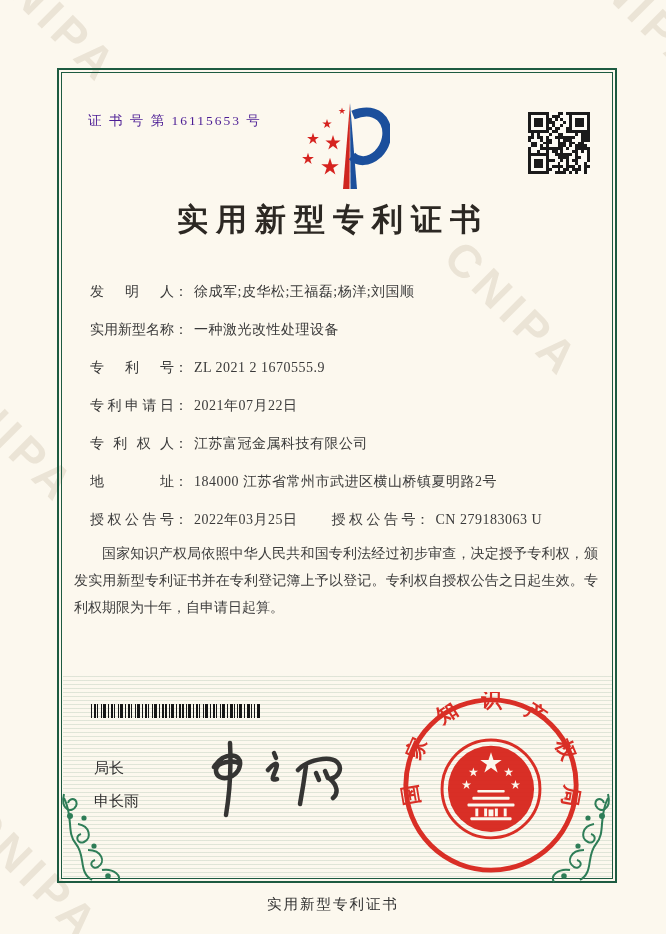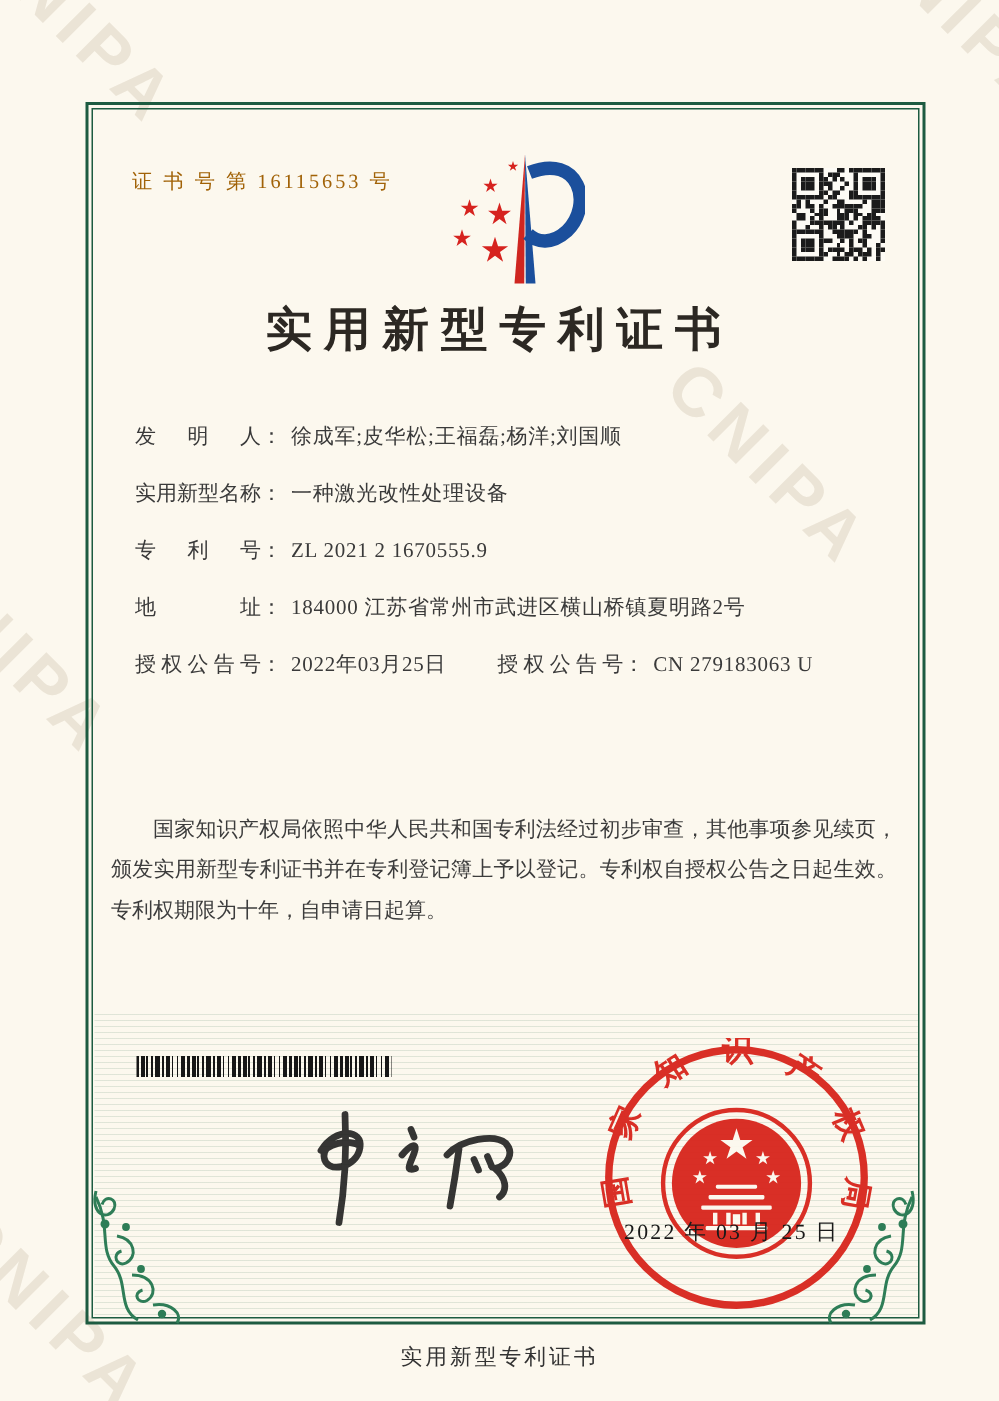--- a/index.html
+++ b/index.html
@@ -24,21 +24,21 @@
     position:absolute;left:2px;top:2px;right:2px;bottom:2px;
     border:1px solid #1d5b41;
   }
   .wave{
     position:absolute;left:63px;top:676px;width:549px;height:203px;z-index:2;
     background:repeating-linear-gradient(180deg,rgba(122,158,134,0.22) 0 1px,transparent 1px 4px);
   }
   
   .cert-no{
     position:absolute;left:88px;top:112px;z-index:3;
-    font-size:13.5px;letter-spacing:2px;color:#a16207;
+    font-size:13.5px;letter-spacing:2px;color:#4c1d95;
   }
   .logo{position:absolute;left:286px;top:100px;z-index:3;}
   .qr{position:absolute;left:528px;top:112px;width:62px;height:62px;z-index:3;background:#fdfbf5;}
   .qr i{position:absolute;background:#1b1b1b;}
   .title{
     position:absolute;left:0;width:666px;top:199px;z-index:3;
     text-align:center;font-size:31px;font-weight:bold;letter-spacing:8px;color:#2c2823;
   }
   
   .fields{position:absolute;left:90px;top:273px;width:500px;z-index:3;font-size:14px;color:#3a3a3a;}
@@ -391,33 +391,43 @@
     <div class="frow">
       <span class="flabel">发明人</span><span class="fcolon">：</span><span class="fvalue">徐成军;皮华松;王福磊;杨洋;刘国顺</span>
     </div>
     <div class="frow">
       <span class="flabel">实用新型名称</span><span class="fcolon">：</span><span class="fvalue">一种激光改性处理设备</span>
     </div>
     <div class="frow">
       <span class="flabel">专利号</span><span class="fcolon">：</span><span class="fvalue">ZL 2021 2 1670555.9</span>
     </div>
     <div class="frow">
+      <span class="flabel">专利申请日</span><span class="fcolon">：</span><span class="fvalue">2021年07月22日</span>
+    </div>
+    <div class="frow">
+      <span class="flabel">专利权人</span><span class="fcolon">：</span><span class="fvalue">江苏富冠金属科技有限公司</span>
+    </div>
+    <div class="frow">
       <span class="flabel">地址</span><span class="fcolon">：</span><span class="fvalue">184000 江苏省常州市武进区横山桥镇夏明路2号</span>
     </div>
     <div class="frow">
       <span class="flabel">授权公告号</span><span class="fcolon">：</span><span class="fvalue">2022年03月25日</span><span class="flabel grant2">授权公告号</span><span class="fcolon">：</span><span class="fvalue">CN 279183063 U</span>
     </div>
   </div>
 
   <div class="paras">
-    <p>国家知识产权局依照中华人民共和国专利法经过初步审查，其他事项参见续页，颁发实用新型专利证书并在专利登记簿上予以登记。专利权自授权公告之日起生效。专利权期限为十年，自申请日起算。</p>
+    <p>国家知识产权局依照中华人民共和国专利法经过初步审查，决定授予专利权，颁发实用新型专利证书并在专利登记簿上予以登记。专利权自授权公告之日起生效。专利权期限为十年，自申请日起算。</p>
   </div>
 
   <div class="barcode"></div>
 
+  <div class="signoff">
+    <div>局长</div>
+    <div>申长雨</div>
+  </div>
 
   <div class="signature">
     <svg width="170" height="90" viewBox="0 0 170 90" fill="none" stroke="#1b1b1b" stroke-width="4.5" stroke-linecap="round" opacity="0.88">
       <path d="M24,34 C34,18 52,20 50,32 C48,46 27,50 26,38 C25,29 44,26 50,31"></path>
       <path d="M40,10 C41,30 40,58 36,82"></path>
       <path d="M84,20 l2,5"></path>
       <path d="M78,37 C84,30 89,28 86,36 C83,44 80,48 87,46"></path>
       <path d="M108,37 C118,26 140,23 147,29 C153,35 149,44 140,46 C147,52 149,60 143,65"></path>
       <path d="M116,33 C114,48 112,60 110,71"></path>
       <path d="M126,40 l3,7"></path>
@@ -450,21 +460,20 @@
           <rect x="79" y="119" width="3" height="8"></rect>
           <rect x="88" y="119" width="3" height="8"></rect>
           <rect x="99" y="119" width="3" height="8"></rect>
           <rect x="108" y="119" width="3" height="8"></rect>
           <rect x="92.5" y="120" width="5" height="7"></rect>
           <rect x="74" y="128" width="42" height="3" rx="1"></rect>
         </g>
       </g>
     </svg>
   </div>
-  <div class="seal-date">2022 年 03 月 25 日</div>
 
   <div class="orn orn-left">
     <svg width="74" height="96" viewBox="0 0 74 96" fill="none" stroke="#2e7d57" stroke-width="2">
       <path d="M6,6 C2,22 14,26 18,18 C21,11 12,8 10,15"></path>
       <path d="M6,10 C16,30 8,44 18,56 C28,68 20,84 34,92"></path>
       <path d="M20,36 C32,38 34,50 26,54 C20,57 16,48 23,46"></path>
       <path d="M30,62 C44,62 48,74 40,79 C34,82 30,74 37,72"></path>
       <path d="M44,82 C56,80 64,88 60,94"></path>
       <circle cx="12" cy="28" r="2" fill="#2e7d57"></circle>
       <circle cx="26" cy="30" r="1.6" fill="#2e7d57"></circle>

